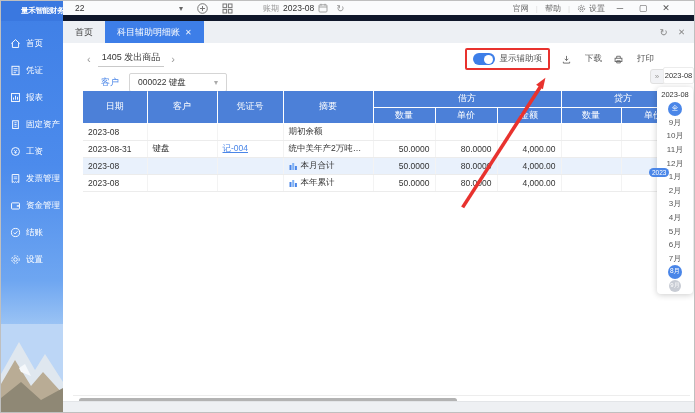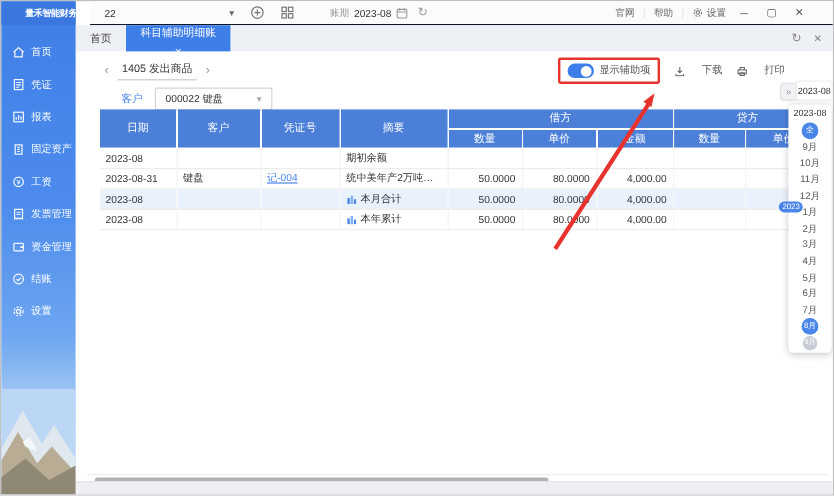--- a/index.html
+++ b/index.html
@@ -12,35 +12,35 @@
   .logo-row{height:20px;display:flex;align-items:center;gap:17px;padding-left:3px;background:#3a78e0;}
   .logo-row .logo-txt{color:#fff;font-size:7.5px;font-weight:bold;white-space:nowrap;letter-spacing:-.3px;}
   .side-menu{padding-top:9px;}
   .side-item{height:27px;display:flex;align-items:center;gap:5px;padding-left:9px;cursor:pointer;}
   .side-item.active{background:rgba(255,255,255,.22);}
   .side-item span.lbl{color:#fff;font-size:8.5px;white-space:nowrap;}
   .side-ico{width:11px;height:11px;display:inline-flex;opacity:.95;}
   .side-ico svg{width:11px;height:11px;}
   .mountain{position:absolute;bottom:0;left:0;width:62px;height:88px;}
   
-  .titlebar{position:absolute;left:74px;top:0;right:0;height:20px;background:#fafbfc;
-    display:flex;align-items:center;font-size:8.5px;color:#333;border-bottom:1px solid #0f172a;}
+  .titlebar{position:absolute;left:62px;top:0;right:0;height:20px;background:#fafbfc;
+    display:flex;align-items:center;font-size:8.5px;color:#333;border-bottom:6px solid #0f172a;}
   .acct-select{width:108px;margin-left:12px;display:flex;justify-content:space-between;align-items:center;cursor:pointer;}
   .acct-select .caret{color:#666;font-size:8px;}
   .tb-ico{margin-left:14px;display:inline-flex;cursor:pointer;}
   .period-group{display:flex;align-items:center;gap:4px;margin-left:18px;}
   .period-label{color:#999;font-size:8px;padding-left:12px;}
   .tb-right{margin-left:auto;display:flex;align-items:center;gap:7px;padding-right:20px;font-size:8px;color:#666;}
   .tb-sep{color:#ddd;}
   .win-ctrl{font-size:9px;color:#555;width:16px;text-align:center;cursor:pointer;}
   .tb-link{cursor:pointer;}
   
   .tabbar{position:absolute;left:62px;top:20px;right:0;height:22px;background:#edf0f4;display:flex;align-items:stretch;}
   .tab{display:flex;align-items:center;gap:5px;padding:0 12px;font-size:9px;color:#444;cursor:pointer;}
-  .tab.active{background:#3d7ee8;color:#fff;flex-direction:column;}
+  .tab.active{background:#3d7ee8;color:#fff;}
   .tab .tab-close{font-size:8px;opacity:.9;}
   .tabbar-right{margin-left:auto;display:flex;align-items:center;gap:10px;padding-right:9px;color:#888;font-size:10px;}
   
   .content{position:absolute;left:62px;top:42px;right:0;height:360px;background:#fff;}
   .bottom-strip{position:absolute;left:62px;bottom:0;right:0;height:11px;background:#eef0f3;border-top:1px solid #e3e5e8;}
   .subnav{position:absolute;left:24px;top:8px;display:flex;align-items:center;gap:7px;font-size:9px;color:#333;}
   .subnav .chev{color:#999;font-size:11px;cursor:pointer;}
   .acct-name{border-bottom:1px solid #c9c9c9;padding:0 4px 2px 4px;cursor:pointer;text-align:right;}
   .filter-row{position:absolute;left:38px;top:30px;display:flex;align-items:center;gap:10px;}
   .filter-label{color:#4a86e8;font-size:9px;}

